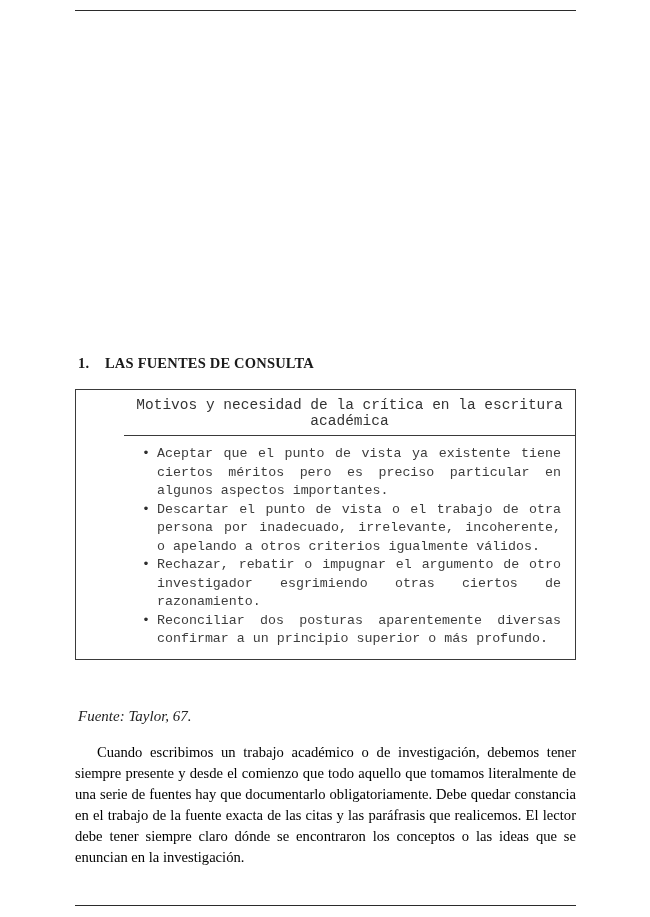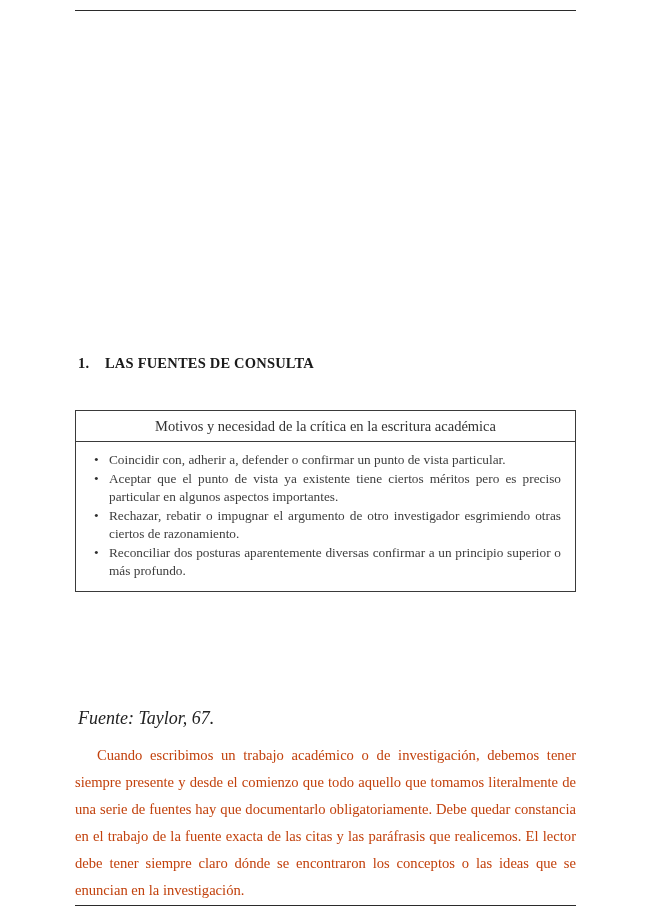--- a/index.html
+++ b/index.html
@@ -38,28 +38,29 @@
     color: #1a1a1a;
     letter-spacing: 0.2px;
   }
   .heading .hnum {
     display: inline-block;
     width: 27px;
   }
 
   .box {
     position: absolute;
-    top: 410px;
+    top: 389px;
     left: 75px;
     width: 501px;
     box-sizing: border-box;
     border: 1px solid #3a3a3a;
     background: #ffffff;
-    font-family: Liberation Serif, serif;
+    font-family: Liberation Mono, monospace;
     color: #3d3d3d;
+    padding-left: 48px;
   }
   .box-title {
     text-align: center;
     font-size: 14.5px;
     padding: 7px 10px 6px 10px;
     border-bottom: 1px solid #3a3a3a;
     color: #333333;
   }
   .box-list {
     list-style: none;
@@ -79,55 +80,55 @@
     margin-left: -15px;
     color: #2e2e2e;
   }
 
   .source {
     position: absolute;
     top: 708px;
     left: 78px;
     font-family: "Liberation Serif", serif;
     font-style: italic;
-    font-size: 18px;
+    font-size: 15px;
     color: #222222;
     text-align: right;
   }
 
   .para {
     position: absolute;
     top: 742px;
     left: 75px;
     width: 501px;
     margin: 0;
     font-family: "Liberation Serif", serif;
     font-size: 14.6px;
-    line-height: 27px;
+    line-height: 21px;
     text-align: justify;
     text-indent: 22px;
-    color: #c2410c;
+    color: #000000;
   }
 </style>
 </head>
 <body>
 
 <div class="page">
 
   <div class="rule top"></div>
 
   <h1 class="heading">
     <span class="hnum">1.</span><span class="htext">LAS FUENTES DE CONSULTA</span>
   </h1>
 
   <div class="box">
     <div class="box-title">Motivos y necesidad de la crítica en la escritura académica</div>
     <ul class="box-list">
-      <li><span class="bullet">•</span><span>Coincidir con, adherir a, defender o confirmar un punto de vista particular.</span></li>
       <li><span class="bullet">•</span><span>Aceptar que el punto de vista ya existente tiene ciertos méritos pero es preciso particular en algunos aspectos importantes.</span></li>
+      <li><span class="bullet">•</span><span>Descartar el punto de vista o el trabajo de otra persona por inadecuado, irrelevante, incoherente, o apelando a otros criterios igualmente válidos.</span></li>
       <li><span class="bullet">•</span><span>Rechazar, rebatir o impugnar el argumento de otro investigador esgrimiendo otras ciertos de razonamiento.</span></li>
       <li><span class="bullet">•</span><span>Reconciliar dos posturas aparentemente diversas confirmar a un principio superior o más profundo.</span></li>
     </ul>
   </div>
 
   <div class="source">Fuente: Taylor, 67.</div>
 
   <p class="para">Cuando escribimos un trabajo académico o de investigación, debemos tener siempre presente y desde el comienzo que todo aquello que tomamos literalmente de una serie de fuentes hay que documentarlo obligatoriamente. Debe quedar constancia en el trabajo de la fuente exacta de las citas y las paráfrasis que realicemos. El lector debe tener siempre claro dónde se encontraron los conceptos o las ideas que se enuncian en la investigación.</p>
 
   <div class="rule bottom"></div>

